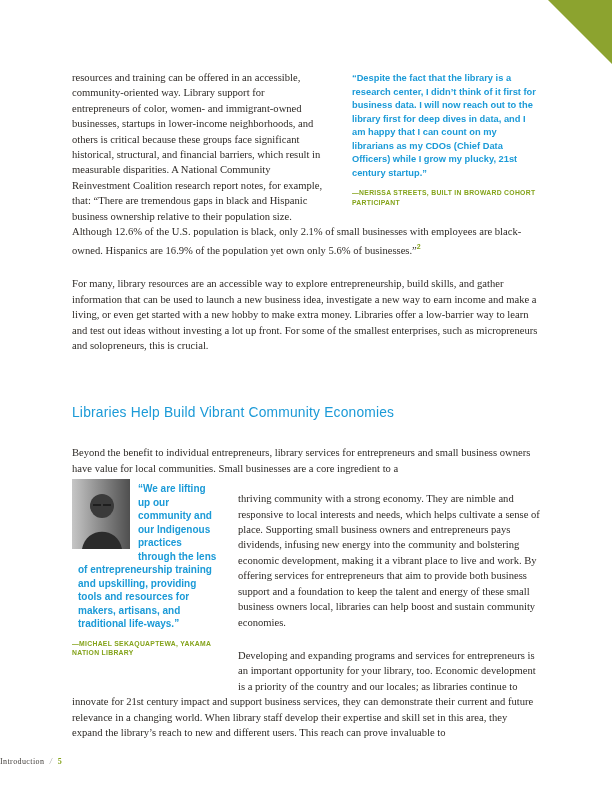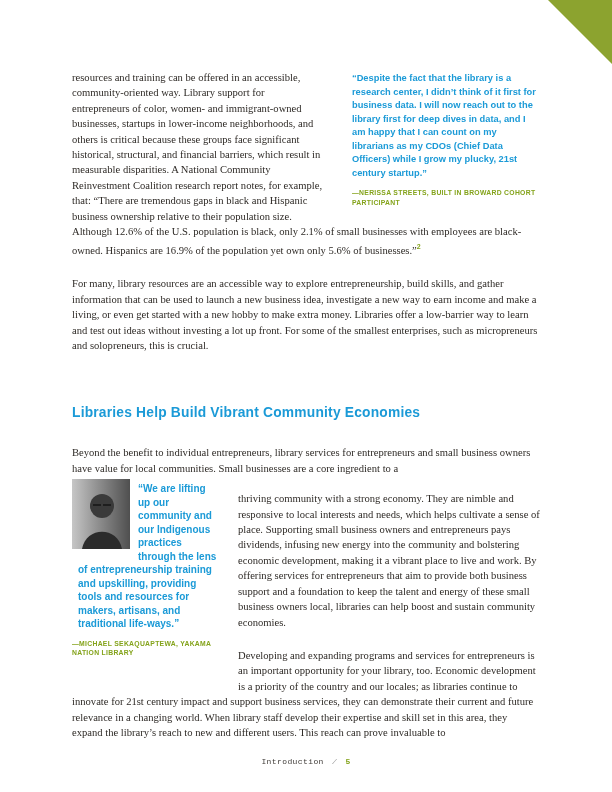--- a/index.html
+++ b/index.html
@@ -47,21 +47,21 @@
     font-family:"Liberation Sans", sans-serif;
     font-weight:bold;
     font-size:6.8px;
     line-height:9.6px;
     letter-spacing:0.3px;
   }
 
   .heading{
     margin:34px 0 24px 0;
     font-family:"Liberation Sans", sans-serif;
-    font-weight:bold;
+    font-weight:normal;
     font-size:13.8px;
     line-height:16px;
     color:var(--blue);
     letter-spacing:0.2px;
   }
 
   .sidebar-quote{
     float:left;
     width:152px;
     margin:0 14px 30px 0;
@@ -86,22 +86,21 @@
   .fn{
     color:var(--green);
     font-family:"Liberation Sans", sans-serif;
     font-weight:bold;
     font-size:7px;
   }
 
   .footer{
     position:absolute;
     left:0; right:0; bottom:26px;
-    text-align:center;
-    font-family:Liberation Mono, monospace;
+    font-family:Liberation Serif, serif;
     font-size:8px;
     letter-spacing:0.4px;
   }
   .f-section{ color:#3f3b37; }
   .f-sep{ color:#9a9a9a; margin:0 3px; font-style:italic; }
   .f-num{ color:var(--green); font-weight:bold; }
 </style>
 </head>
 <body>
 

